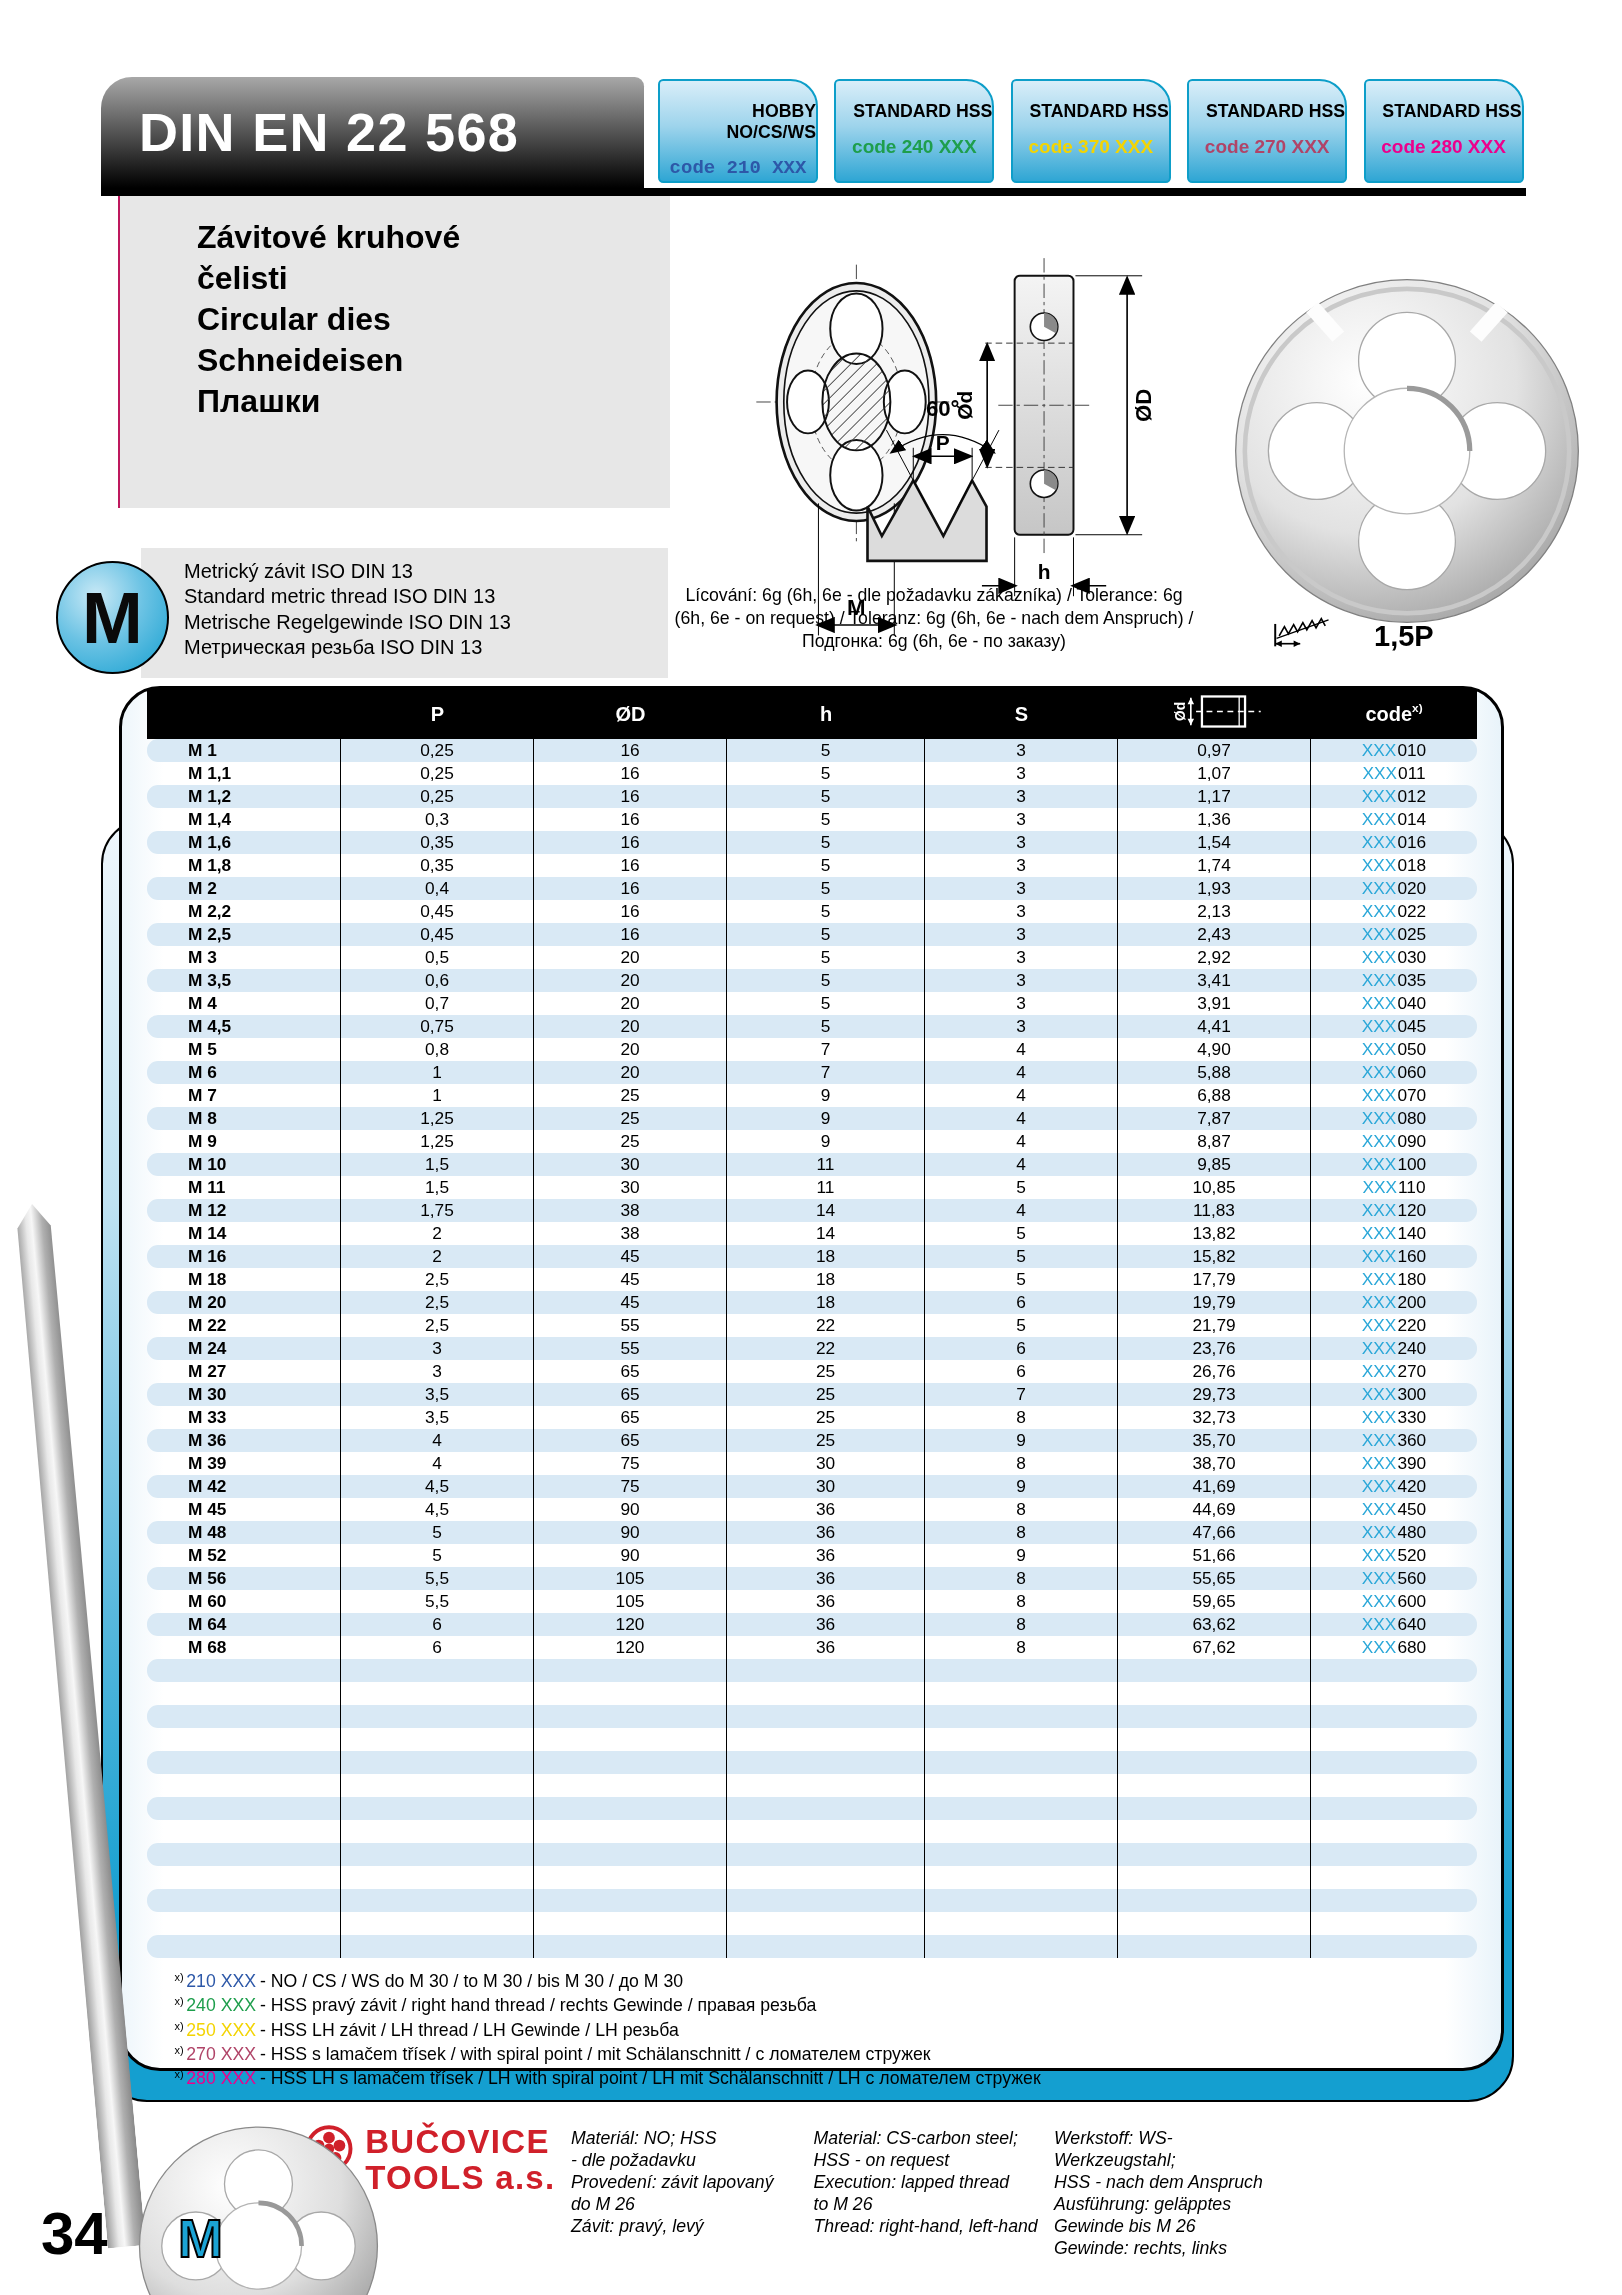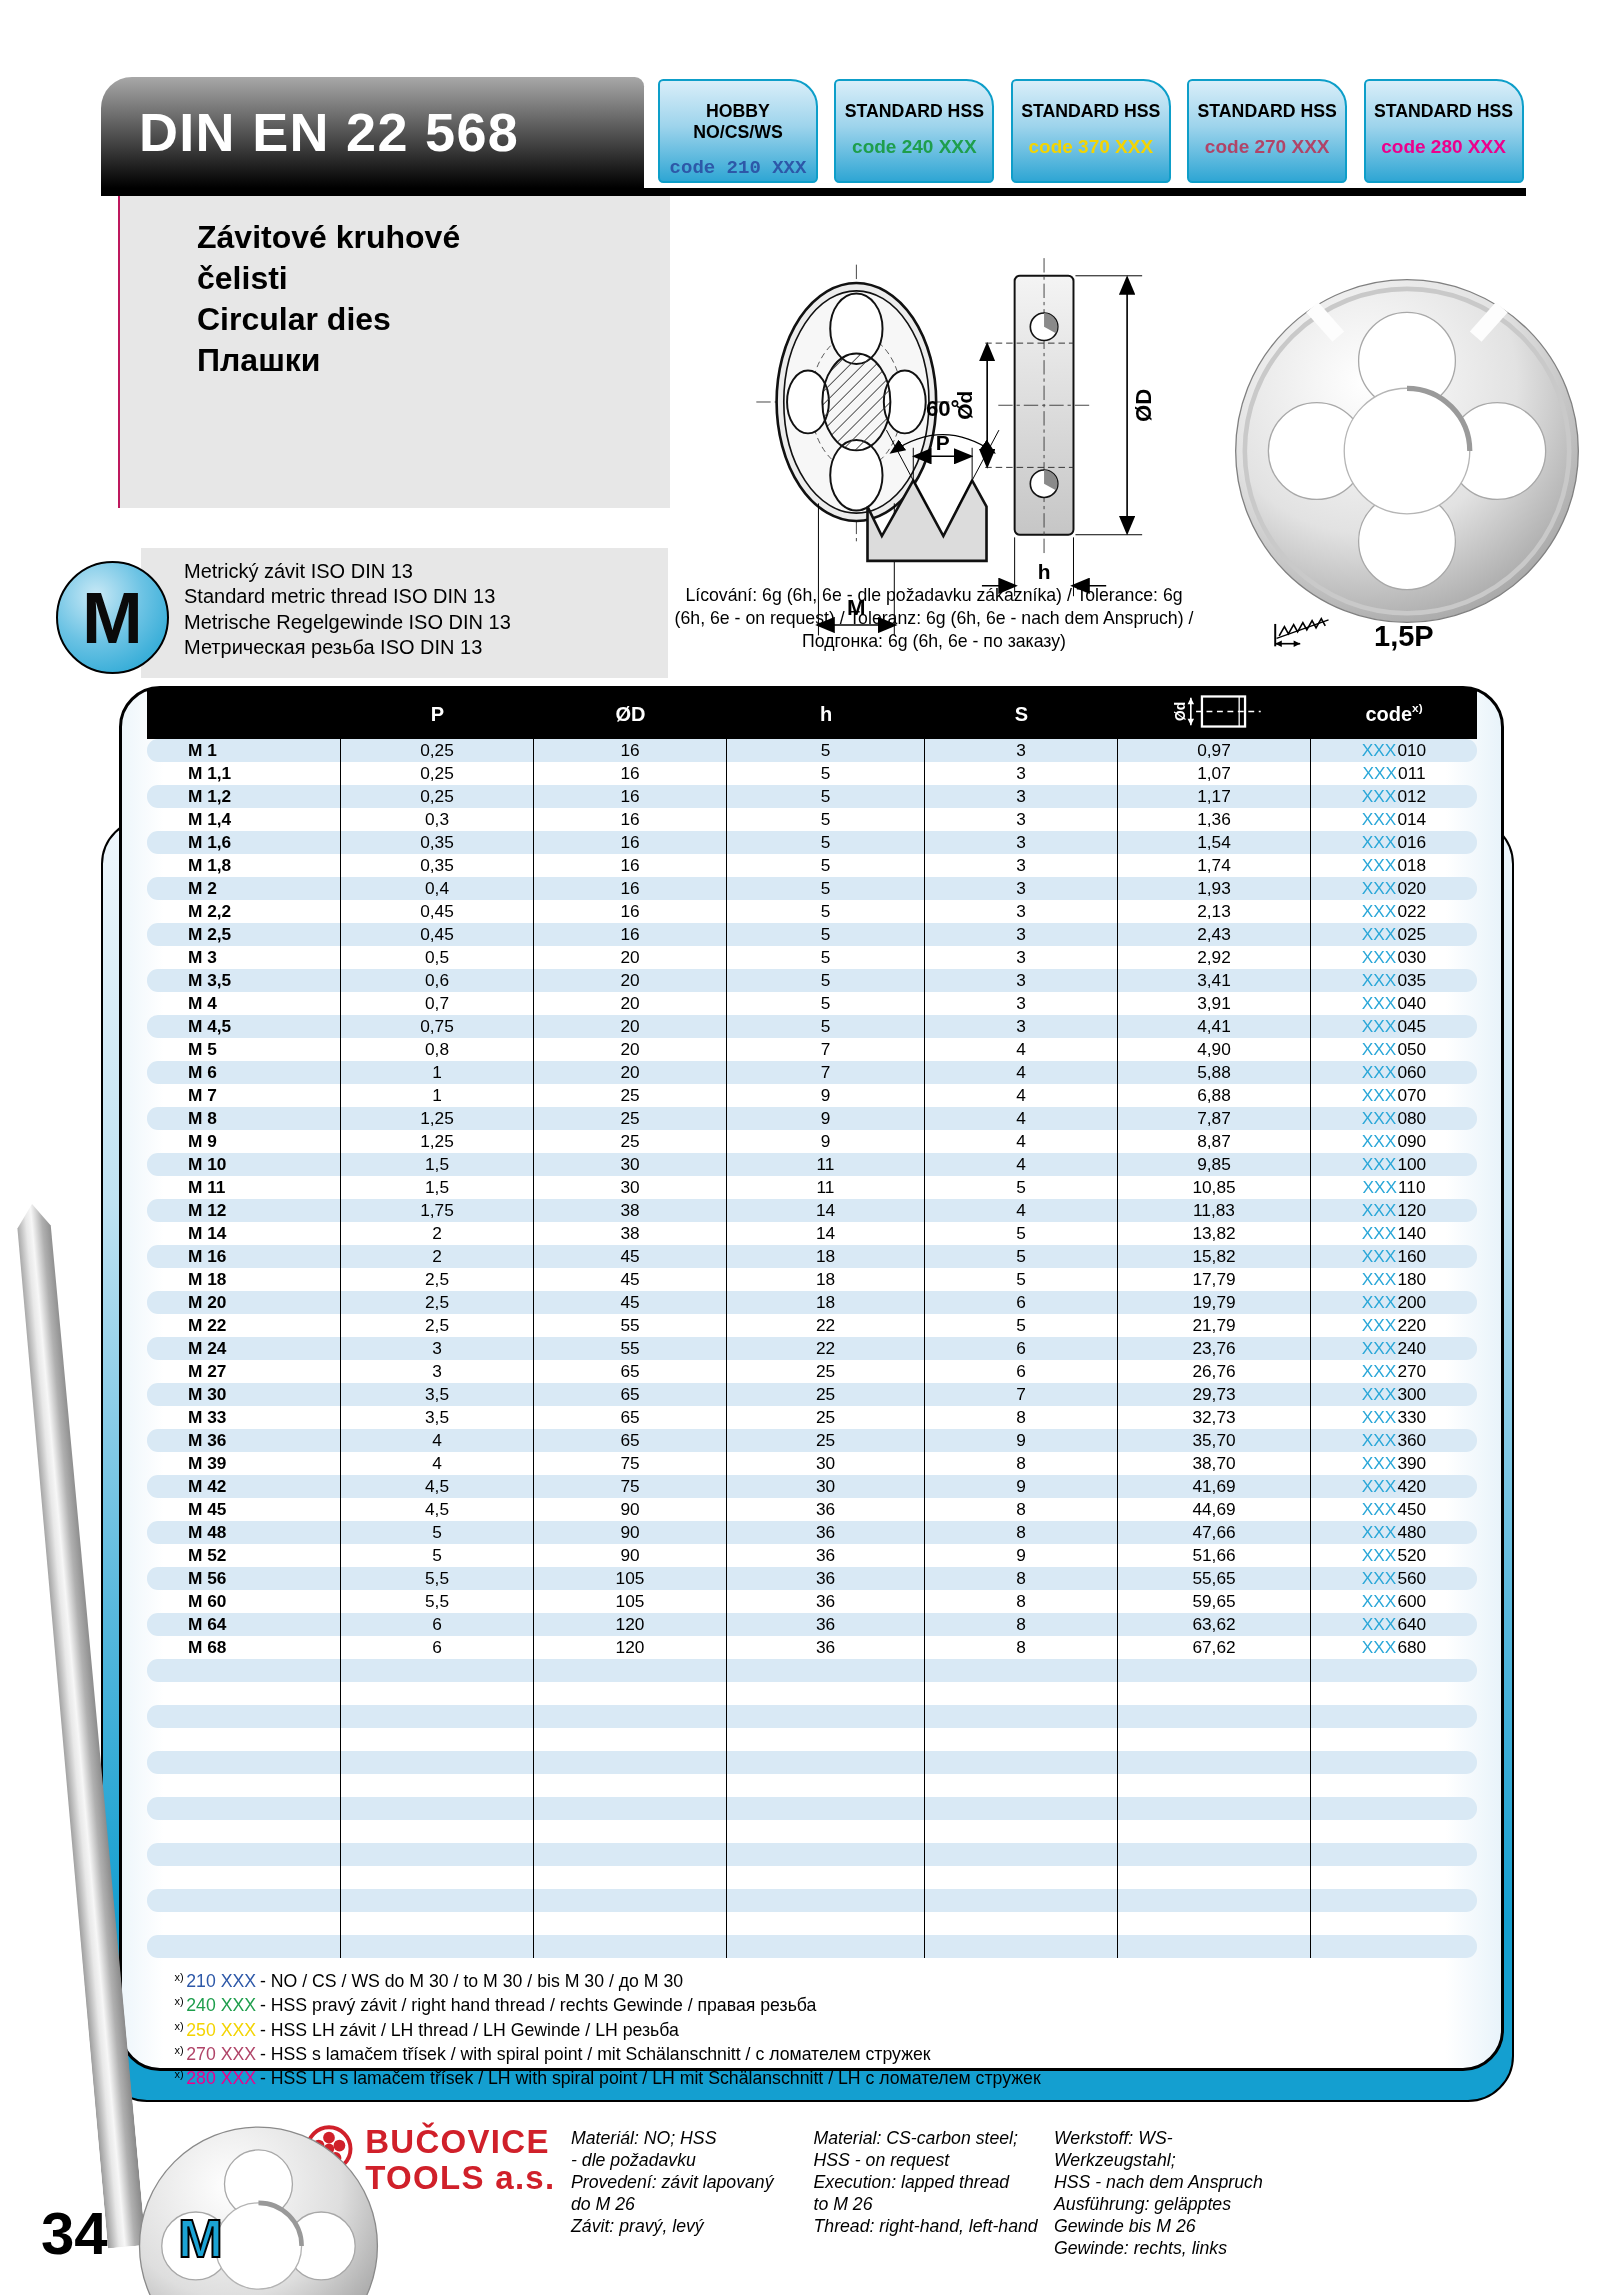--- a/index.html
+++ b/index.html
@@ -19,21 +19,21 @@
     display:block;color:#fff;font-size:54px;font-weight:bold;
     padding-left:38px;line-height:110px;letter-spacing:1.3px;white-space:nowrap;
   }
   .product-boxes{left:658px;top:79px;width:870px;height:109px;display:flex;gap:16.4px;z-index:3;}
   .hbox{
     width:160px;height:104px;box-sizing:border-box;
     border:2.6px solid #0d9ec9;border-radius:5.2px 27.5px 5.2px 5.2px;
     background:linear-gradient(180deg,#d9eef9 0%,#9ed4ec 45%,#2fa6d4 100%);
     text-align:center;
   }
-  .hbox-l1{font-size:17.7px;font-weight:bold;color:#000;margin-top:19.6px;letter-spacing:0px;}
+  .hbox-l1{font-size:17.7px;font-weight:bold;color:#000;margin-top:19.6px;letter-spacing:0px;text-align:right;}
   .hbox-code{font-size:19px;font-weight:bold;margin-top:14.4px;}
   .header-rule{left:101px;top:188px;width:1425px;height:7.9px;background:#000;z-index:3;}
 
   
   .title-box{
     left:118px;top:195px;width:550px;height:313px;background:#e7e7e7;
     border-left:2px solid #be185d;z-index:2;
   }
   .title-box .tline{font-size:32px;font-weight:bold;color:#000;line-height:41px;}
   .title-lines{padding:22px 0 0 77px;}
@@ -140,20 +140,21 @@
       <div class="hbox-code" style="color: rgb(236, 0, 140);">code 280 XXX</div>
     </div>
   </div>
 <div class="abs header-rule"></div>
 
 <div class="abs title-box">
   <div class="title-lines" id="title-lines">
       <div class="tline">Závitové kruhové</div>
       <div class="tline">čelisti</div>
       <div class="tline">Circular dies</div>
+      <div class="tline">Schneideisen</div>
       <div class="tline">Плашки</div>
     </div>
 </div>
 <div class="abs iso-box">
   <div class="iso-lines" id="iso-lines">
       <div class="iline">Metrický závit ISO DIN 13</div>
       <div class="iline">Standard metric thread ISO DIN 13</div>
       <div class="iline">Metrische Regelgewinde ISO DIN 13</div>
       <div class="iline">Метрическая резьба ISO DIN 13</div>
     </div>

